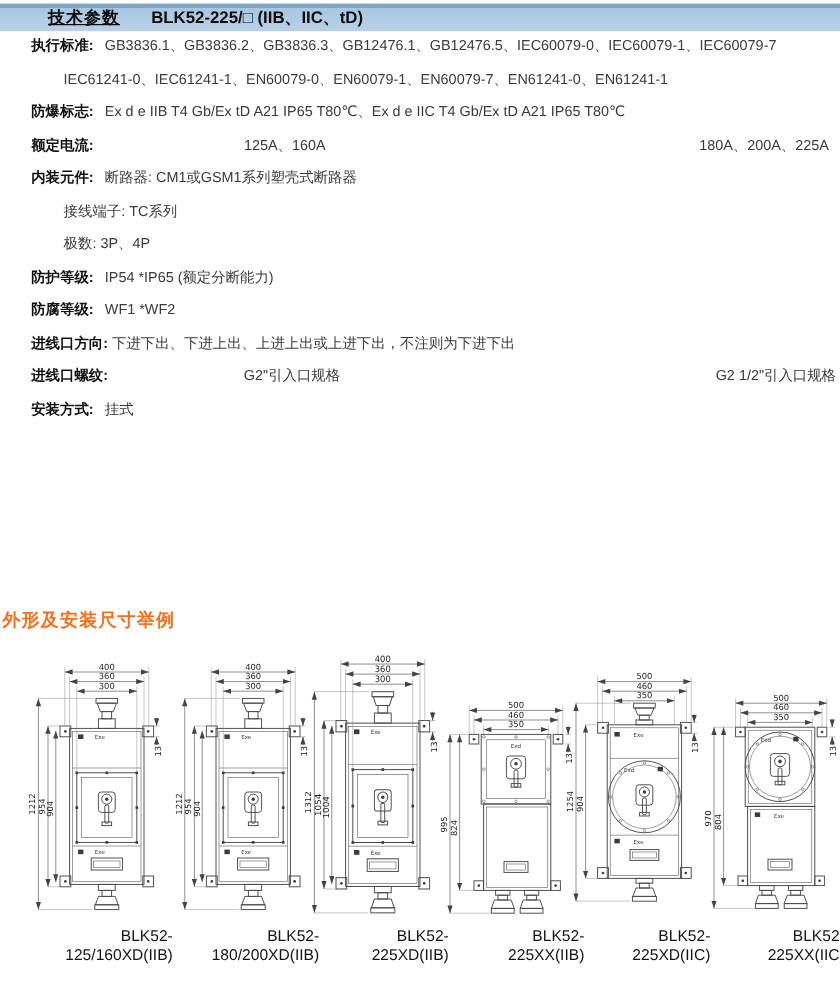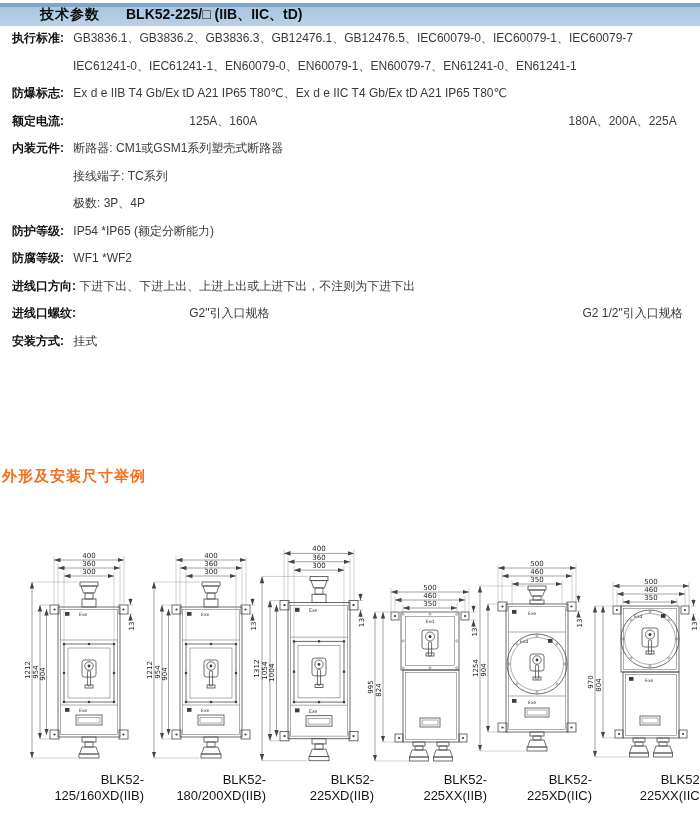--- a/index.html
+++ b/index.html
@@ -2,31 +2,31 @@
 <html><head>
 <meta charset="utf-8">
 <style>
   html,body{margin:0;padding:0;background:#fff;}
   .page{position:relative;width:700px;height:819px;background:#fff;overflow:hidden;
         font-family:"Liberation Sans","DejaVu Sans",sans-serif;color:#222;}
   
   .hdr{position:absolute;left:0;top:3px;width:700px;height:23px;
        background:linear-gradient(to bottom,#7ea6c7 0%,#7ea6c7 17%,#a9c6e0 17%,#b9d1e7 100%);
        display:flex;align-items:center;}
-  .hdr .t1{font-weight:bold;font-size:14px;color:#0c0c0c;margin-left:40px;letter-spacing:1px;}
+  .hdr .t1{font-weight:bold;font-size:14px;color:#0c0c0c;margin-left:40px;letter-spacing:1px;text-decoration:underline;}
   .hdr .t2{font-weight:bold;font-size:14px;color:#0c0c0c;margin-left:26px;}
   
   .specs{position:absolute;left:0;top:25px;width:700px;font-size:12px;}
-  .line{line-height:27.5px;white-space:nowrap;padding-left:12px;color:#3a3a3a;}
+  .line{line-height:27.5px;white-space:nowrap;padding-left:26px;color:#3a3a3a;}
   .lbl{display:inline-block;min-width:58px;font-weight:bold;color:#111;}
-  .sub{padding-left:73px;}
+  .sub{padding-left:53px;}
   .zoneL{display:inline-block;width:300px;text-align:center;}
   .zoneR{display:inline-block;width:300px;text-align:right;}
   
-  .sec2{position:absolute;left:2px;top:467px;font-size:15px;font-weight:bold;color:#f4701d;letter-spacing:1px;}
+  .sec2{position:absolute;left:2px;top:508px;font-size:15px;font-weight:bold;color:#f4701d;letter-spacing:1px;}
   
   figure.dw{position:absolute;margin:0;padding:0;width:115px;}
   .cap{position:absolute;top:772px;width:124px;text-align:right;font-size:13px;line-height:16px;color:#141414;}
   svg text{font-family:"DejaVu Sans","Liberation Sans",sans-serif;}
   .dv{fill:none;stroke:#4a4a4a;stroke-width:.8;}
   .dvt{fill:none;stroke:#4a4a4a;stroke-width:.45;}
   .fb{fill:#3c3c3c;stroke:none;}
   .dl{stroke:#555;stroke-width:.55;fill:none;}
   .xl{stroke:#888;stroke-width:.4;fill:none;}
   .dt{font-size:7px;fill:#222;}

